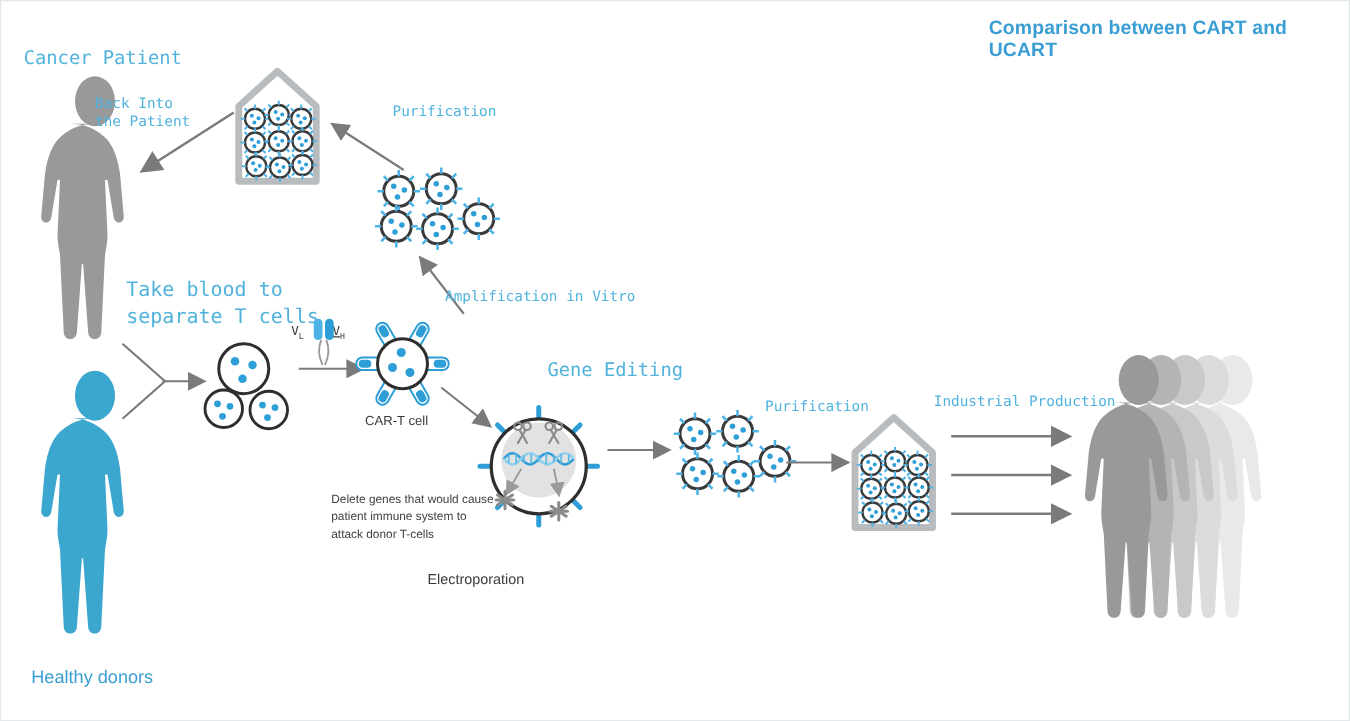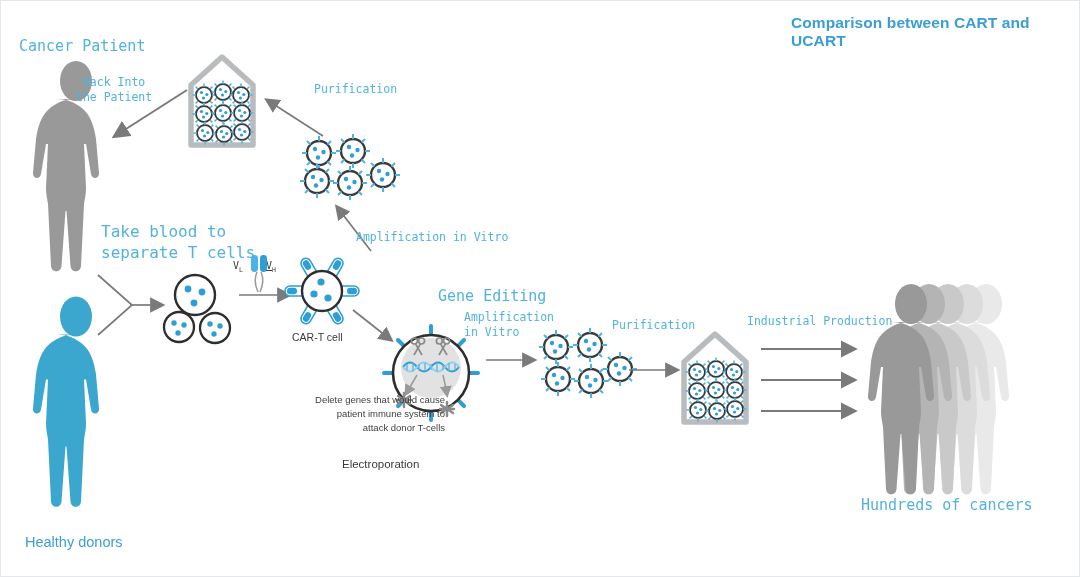--- a/index.html
+++ b/index.html
@@ -5,21 +5,21 @@
   html,body{margin:0;padding:0;background:#fff;}
   body{width:1080px;height:577px;overflow:hidden;
        font-family:"Liberation Sans",sans-serif;}
   #stage{position:relative;width:1080px;height:577px;background:#ffffff;
          border:1px solid #e3e8ea;box-sizing:border-box;}
   .abs{position:absolute;}
   .mono{font-family:"DejaVu Sans Mono","Liberation Mono",monospace;}
   .sans{font-family:"Liberation Sans",sans-serif;}
   .blue{color:#51b3dd;}
   .lbl{white-space:pre;line-height:1.32;}
-  .cap{color:#3f3f3f;font-size:9.5px;line-height:1.45;text-align:right;white-space:pre;}
+  .cap{color:#3f3f3f;font-size:9.5px;line-height:1.45;text-align:left;white-space:pre;}
   svg{display:block;overflow:visible;}
   .title{color:#3a9ed4;font-size:15.5px;font-weight:bold;letter-spacing:.1px;}
 </style>
 </head>
 <body>
 
 <div id="stage">
 
   <div class="abs mono lbl blue" style="left:18px;top:36px;font-size:15px;">Cancer Patient</div>
 
@@ -28,21 +28,21 @@
   <svg class="abs" style="left:20px;top:60px;" width="110" height="215" viewBox="0 0 110 215">
     <g fill="#999999">
       <ellipse cx="55" cy="20" rx="16" ry="20"></ellipse>
       <path d="M55 38 c-12 0 -20 4 -27 10 c-7 6 -11 16 -13 30 l-3 34 c-0.5 6 7 7 8 1 l5 -30 l2 0 l-2 44
                c0 6 1 10 2 16 l3 62 c0.5 7 10 7 10.5 0 l4 -55 l1 0 l4 55 c0.5 7 10 7 10.5 0 l3 -62
                c1 -6 2 -10 2 -16 l-2 -44 l2 0 l5 30 c1 6 8.5 5 8 -1 l-3 -34 c-2 -14 -6 -24 -13 -30
                c-7 -6 -15 -10 -27 -10 z"></path>
     </g>
   </svg>
 
-  <div class="abs mono lbl blue" style="left:75px;top:74px;font-size:11.5px;text-align:center;">Back Into
+  <div class="abs mono lbl blue" style="left:75px;top:74px;font-size:11.5px;">Back Into
 the Patient</div>
 
   <svg class="abs" style="left:100px;top:85px;" width="90" height="60" viewBox="0 0 90 60">
     <defs>
       <marker id="ah1" markerWidth="9" markerHeight="9" refX="7" refY="4.5" orient="auto">
         <path d="M0,0 L9,4.5 L0,9 z" fill="#7a7a7a"></path>
       </marker>
     </defs>
     <line x1="86" y1="4" x2="14" y2="50" stroke="#7a7a7a" stroke-width="2" marker-end="url(#ah1)"></line>
   </svg>
@@ -483,22 +483,20 @@
     </g>
   </svg>
 
   <div class="abs cap" style="left:264px;top:392px;width:180px;">Delete genes that would cause
 patient immune system to
 attack donor T-cells</div>
 
 
   <div class="abs sans" style="left:341px;top:444px;font-size:11.5px;color:#3a3a3a;margin-top:13px;">Electroporation</div>
 
-  <div class="abs mono lbl blue" style="left:463px;top:309px;font-size:11.5px;">Amplification
-in Vitro</div>
 
   <svg class="abs" style="left:483px;top:352px;" width="58" height="14" viewBox="0 0 58 14">
     <defs>
       <marker id="ah8" markerWidth="9" markerHeight="9" refX="7" refY="4.5" orient="auto">
         <path d="M0,0 L9,4.5 L0,9 z" fill="#7a7a7a"></path>
       </marker>
     </defs>
     <line x1="2" y1="7" x2="50" y2="7" stroke="#7a7a7a" stroke-width="1.7" marker-end="url(#ah8)"></line>
   </svg>
 
@@ -790,15 +788,14 @@
     </g>
     <g fill="#999999" transform="translate(0,0)">
       <ellipse cx="55" cy="20" rx="16" ry="20"></ellipse>
       <path d="M55 38 c-12 0 -20 4 -27 10 c-7 6 -11 16 -13 30 l-3 34 c-0.5 6 7 7 8 1 l5 -30 l2 0 l-2 44
                c0 6 1 10 2 16 l3 62 c0.5 7 10 7 10.5 0 l4 -55 l1 0 l4 55 c0.5 7 10 7 10.5 0 l3 -62
                c1 -6 2 -10 2 -16 l-2 -44 l2 0 l5 30 c1 6 8.5 5 8 -1 l-3 -34 c-2 -14 -6 -24 -13 -30
                c-7 -6 -15 -10 -27 -10 z"></path>
     </g>
   </svg>
 
-  <div class="abs mono lbl blue" style="left:860px;top:495px;font-size:15px;">Hundreds of cancers</div>
 
 </div>
 
 </body></html>

